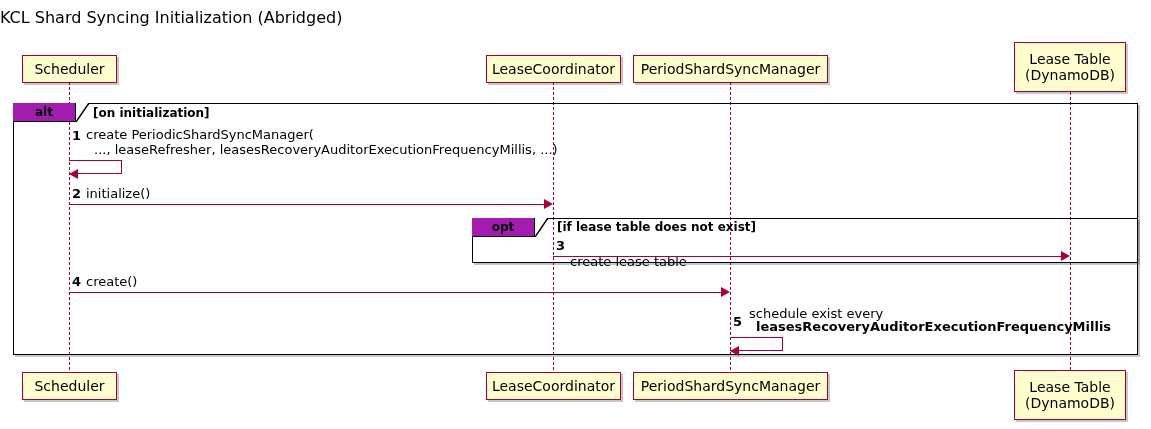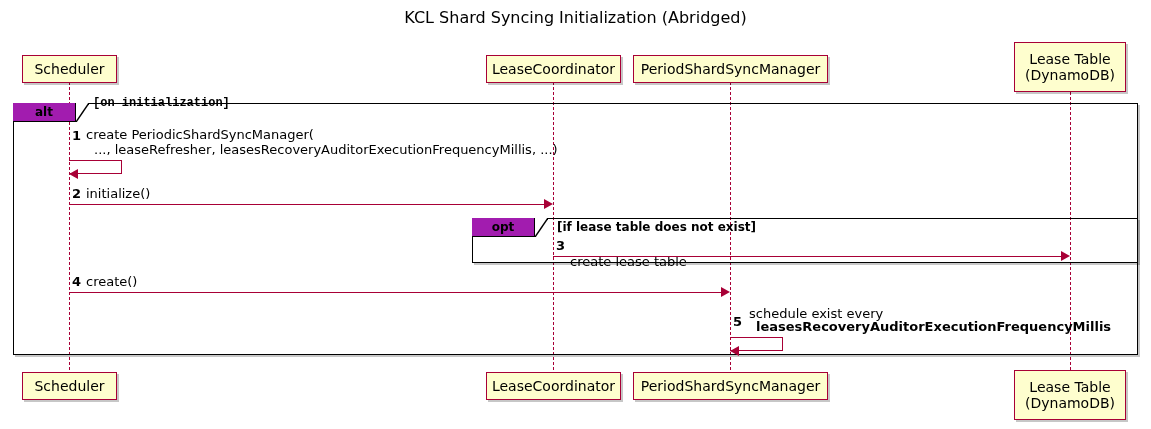--- a/index.html
+++ b/index.html
@@ -7,21 +7,21 @@
     width:1151px;height:429px;
     background:#ffffff;
     font-family:"DejaVu Sans","Liberation Sans",sans-serif;
     position:relative;
     overflow:hidden;
   }
   .canvas{position:absolute;left:0;top:0;width:1151px;height:429px;}
 
   #diagram-title{
     position:absolute;left:0;top:8px;width:1151px;
-    text-align:center;
+    text-align:left;
     font-size:16px;color:#000;
     font-family:"DejaVu Sans","Liberation Sans",sans-serif;
   }
 
   
   .participant{
     position:absolute;
     background:#FEFECE;
     border:1.5px solid #A80036;
     box-shadow:2px 2px 0 rgba(0,0,0,0.22);
@@ -147,21 +147,21 @@
   <div class="frame-tab" style="left:13px;top:103px;width:63px;">
     <span>alt</span>
   </div>
   <div class="frame-tab-notch" style="left:76px;top:103px;">
     <svg width="13" height="19" viewBox="0 0 13 19">
       <path d="M0,0 L13,0 L0,19 Z" fill="#ffffff"></path>
       <path d="M13,0 L0,19" stroke="#000000" stroke-width="1.5" fill="none"></path>
       <path d="M0,18.2 L13,18.2" stroke="#ffffff" stroke-width="0" fill="none"></path>
     </svg>
   </div>
-  <div class="frame-label" style="left:93px;top:96px;font-family:Liberation Mono, monospace;">[on initialization]</div>
+  <div class="frame-label" style="left:93px;top:106px;">[on initialization]</div>
 
   <div class="msg-text" style="left:72px;top:128px;">
     <span class="seq-num">1</span>
   </div>
   <div class="msg-text" style="left:94px;top:142px;">..., leaseRefresher, leasesRecoveryAuditorExecutionFrequencyMillis, ...)</div>
   <div class="msg-text" style="left:86px;top:127px;">create PeriodicShardSyncManager(</div>
 
   <div class="self-loop" style="left:69px;top:160px;width:53px;height:14px;"></div>
   <div class="arrow-head arrow-left" style="left:69px;top:169px;"></div>
 

